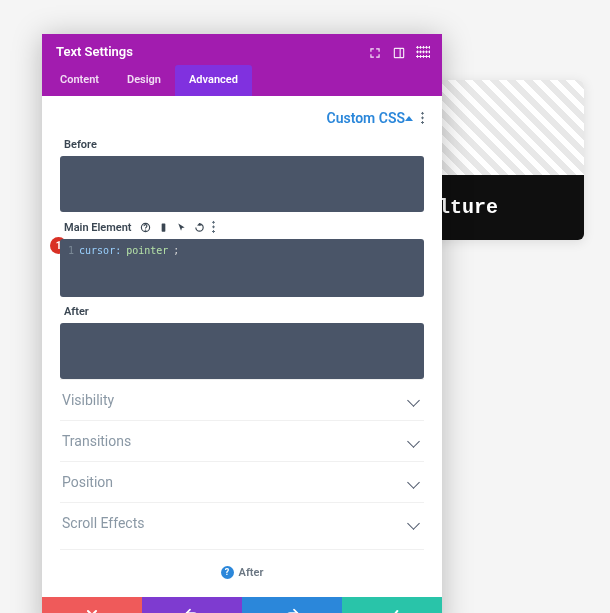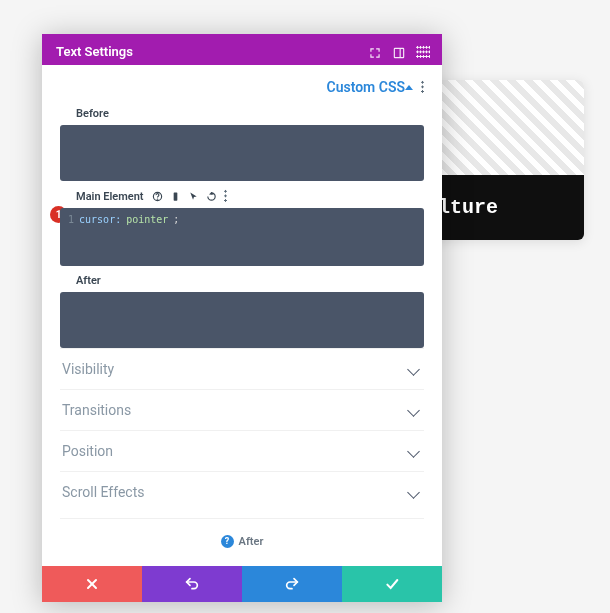--- a/index.html
+++ b/index.html
@@ -16,21 +16,21 @@
 .title-icons span, .title-icons svg { width: 14px; height: 14px; cursor: pointer; opacity: 0.95; }
 .tabs { display: flex; gap: 0; padding: 0 4px; }
 .tab { padding: 8px 14px 10px; font-size: 11px; font-weight: 600; color: rgba(255,255,255,0.85); cursor: pointer; }
 .tab.active { background: #8031df; border-radius: 3px 3px 0 0; color: #fff; }
 .body { padding: 14px 18px 10px; background: #fff; flex: 1; }
 .section-head { display: flex; align-items: center; justify-content: flex-end; margin-bottom: 12px; }
 .section-title { color: #2b87da; font-size: 14px; font-weight: 600; }
 .section-actions { display: flex; gap: 8px; align-items: center; color: #2b87da; }
 .caret-up { width: 0; height: 0; border-left: 4px solid transparent; border-right: 4px solid transparent; border-bottom: 5px solid #2b87da; cursor:pointer; }
 .kebab { width: 3px; height: 14px; background: radial-gradient(circle, #5a6a78 1.3px, transparent 1.3px); background-size: 3px 4.6px; cursor:pointer; }
-.field-label { font-size: 11px; font-weight: 600; color: #3a4652; margin: 8px 16px 5px; display: flex; align-items: center; gap: 6px; }
+.field-label { font-size: 11px; font-weight: 600; color: #3a4652; margin: 8px 4px 5px; display: flex; align-items: center; gap: 6px; }
 .field-tools { display: flex; gap: 7px; align-items: center; margin-left: 2px; }
 .tool-icon { width: 11px; height: 11px; color: #3a4652; cursor:pointer; display:flex; align-items:center; justify-content:center; }
 .codebox { background: #4a5568; border-radius: 3px; min-height: 56px; padding: 6px 8px; font-family: Menlo, Consolas, monospace; font-size: 10px; color: #d6d6d6; position: relative; }
 .codebox.main { min-height: 58px; }
 .code-line { display: flex; gap: 5px; align-items: baseline; }
 .ln { color: #7b8996; }
 .kw1 { color: #9ad1ff; }
 .kw2 { color: #b6e3a8; }
 .punct { color: #d6d6d6; }
 .badge { position: absolute; left: -10px; top: -2px; width: 17px; height: 17px; border-radius: 50%; background: #d93025; color: #fff; font-size: 10px; font-weight: 700; display: flex; align-items: center; justify-content: center; }
@@ -66,20 +66,25 @@
       <div class="title-icons">
         <span><svg viewBox="0 0 24 24" fill="#fff">
               <path d="M4 4h6v2H6v4H4V4zm10 0h6v6h-2V6h-4V4zM4 14h2v4h4v2H4v-6zm14 0h2v6h-6v-2h4v-4z"></path>
             </svg></span>
         <span><svg viewBox="0 0 24 24" fill="none" stroke="#fff" stroke-width="2">
               <rect x="4" y="4" width="16" height="16" rx="1"></rect>
               <line x1="14" y1="4" x2="14" y2="20"></line>
             </svg></span>
         <span class="kebab" style="background:radial-gradient(circle,#fff 1.3px,transparent 1.3px);background-size:3px 4.6px;"></span>
       </div>
+    </div>
+    <div class="tabs">
+      <div class="tab">Content</div>
+      <div class="tab">Design</div>
+      <div class="tab active">Advanced</div>
     </div>
   </div>
 
   <div class="body">
     <div class="section-head">
       <div class="section-title">Custom CSS</div>
       <div class="section-actions">
         <div class="caret-up"></div>
         <div class="kebab"></div>
       </div>

